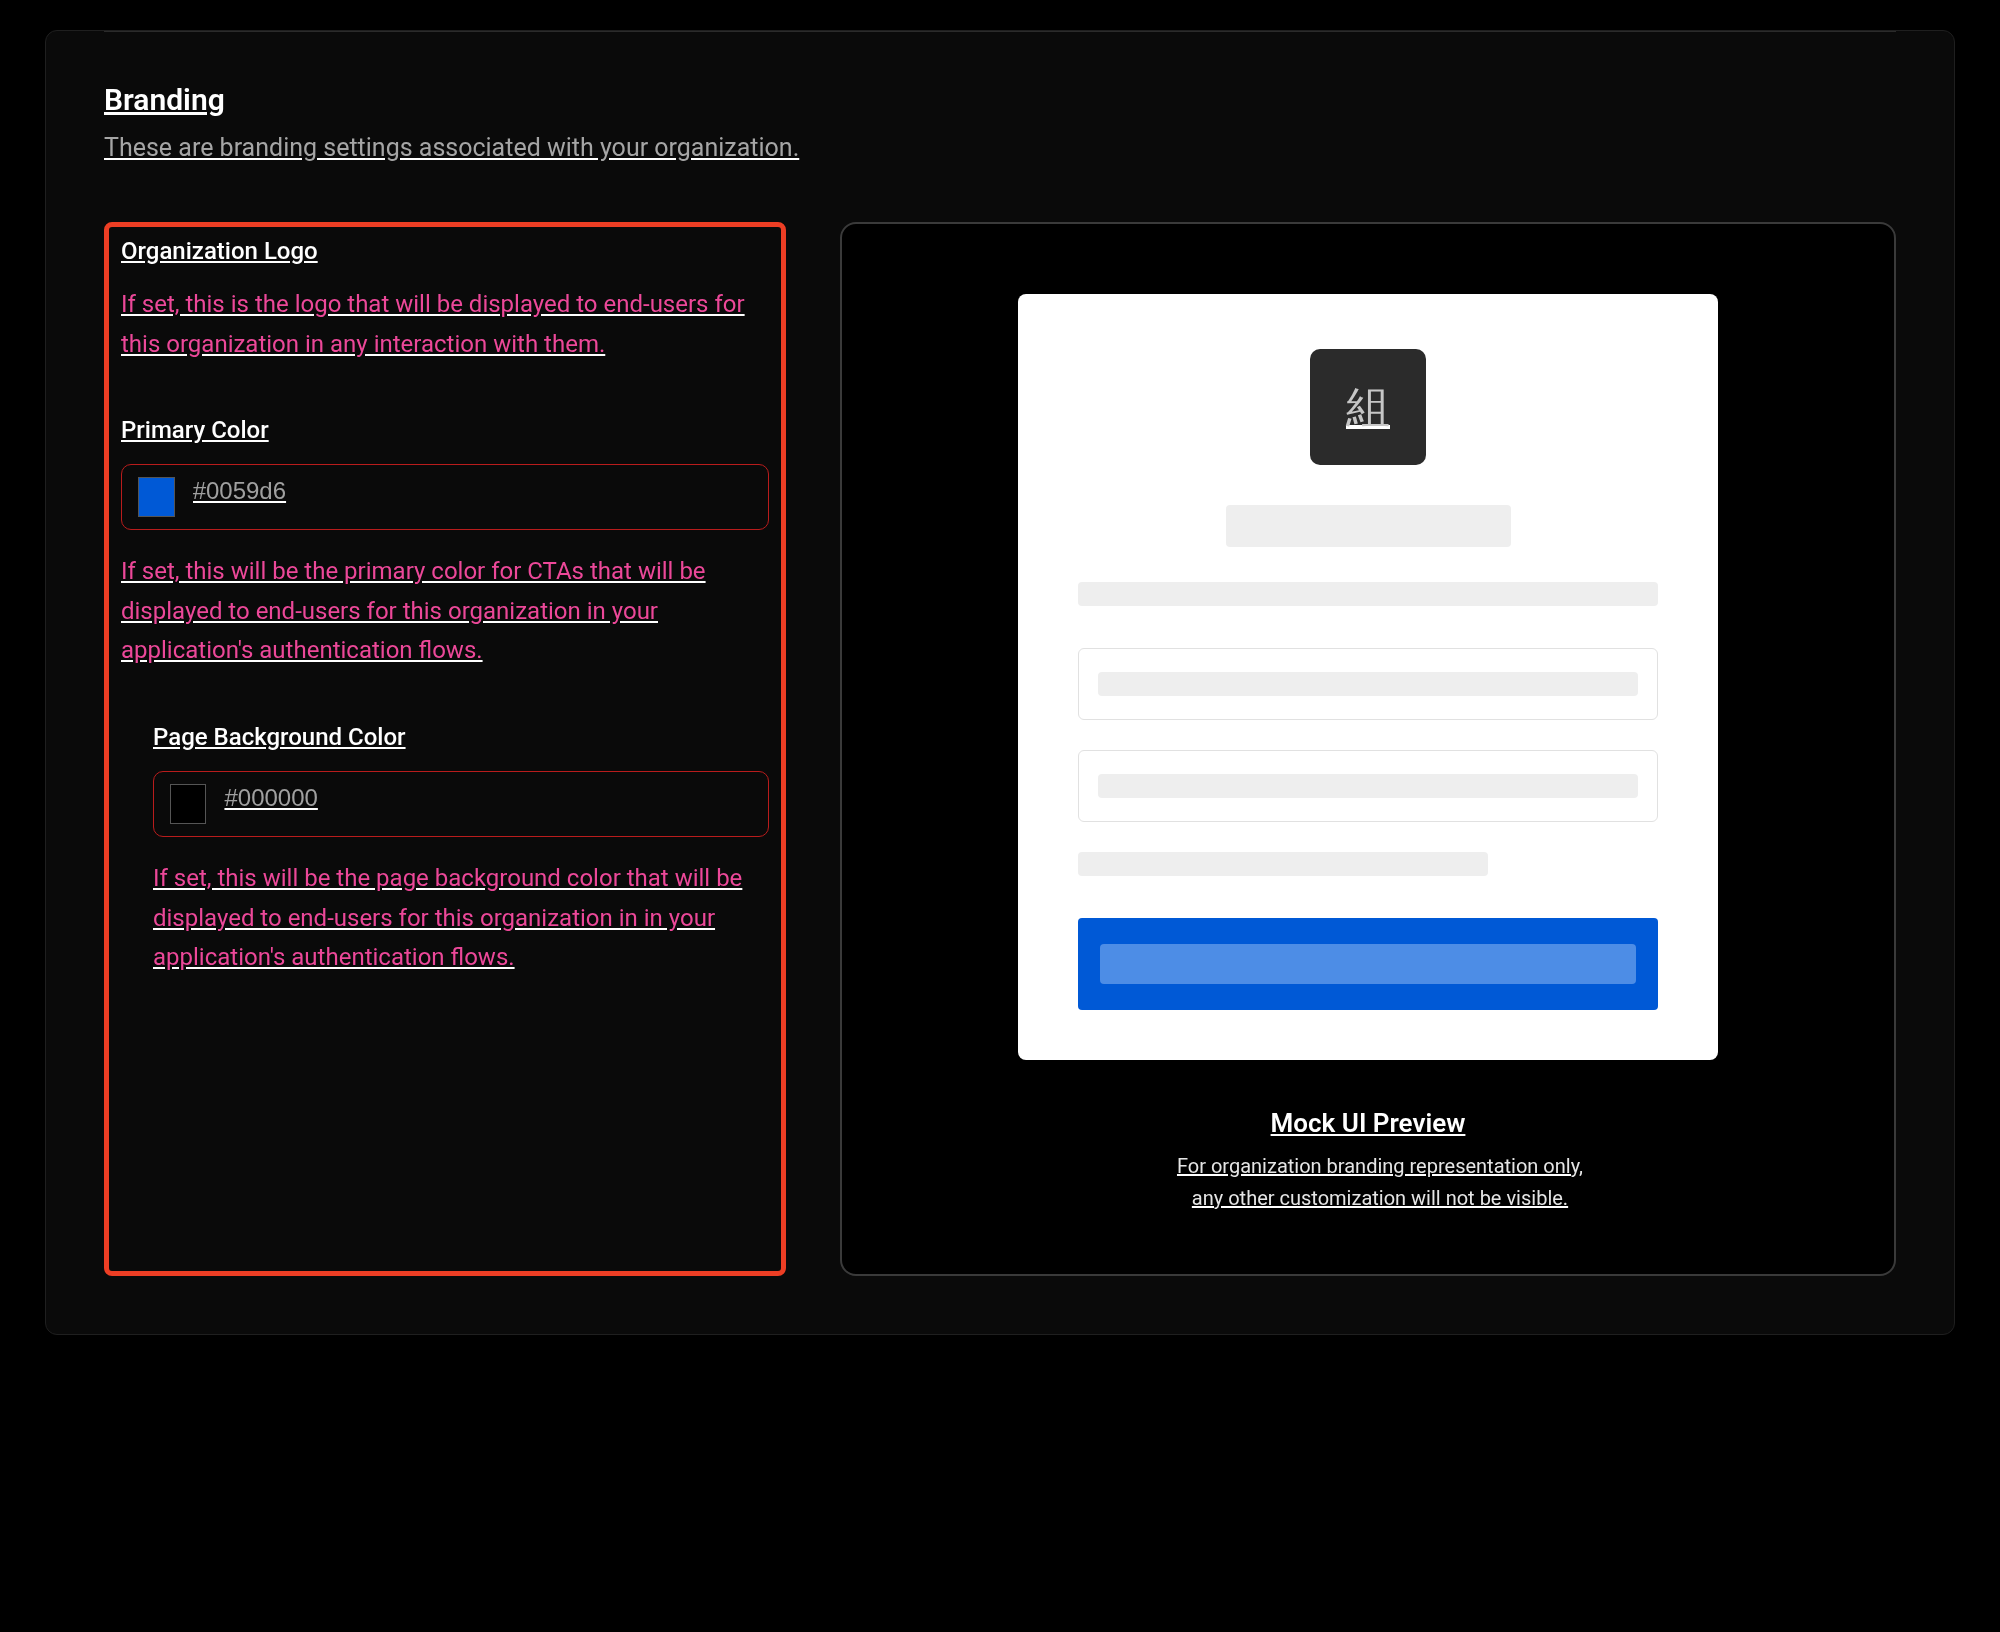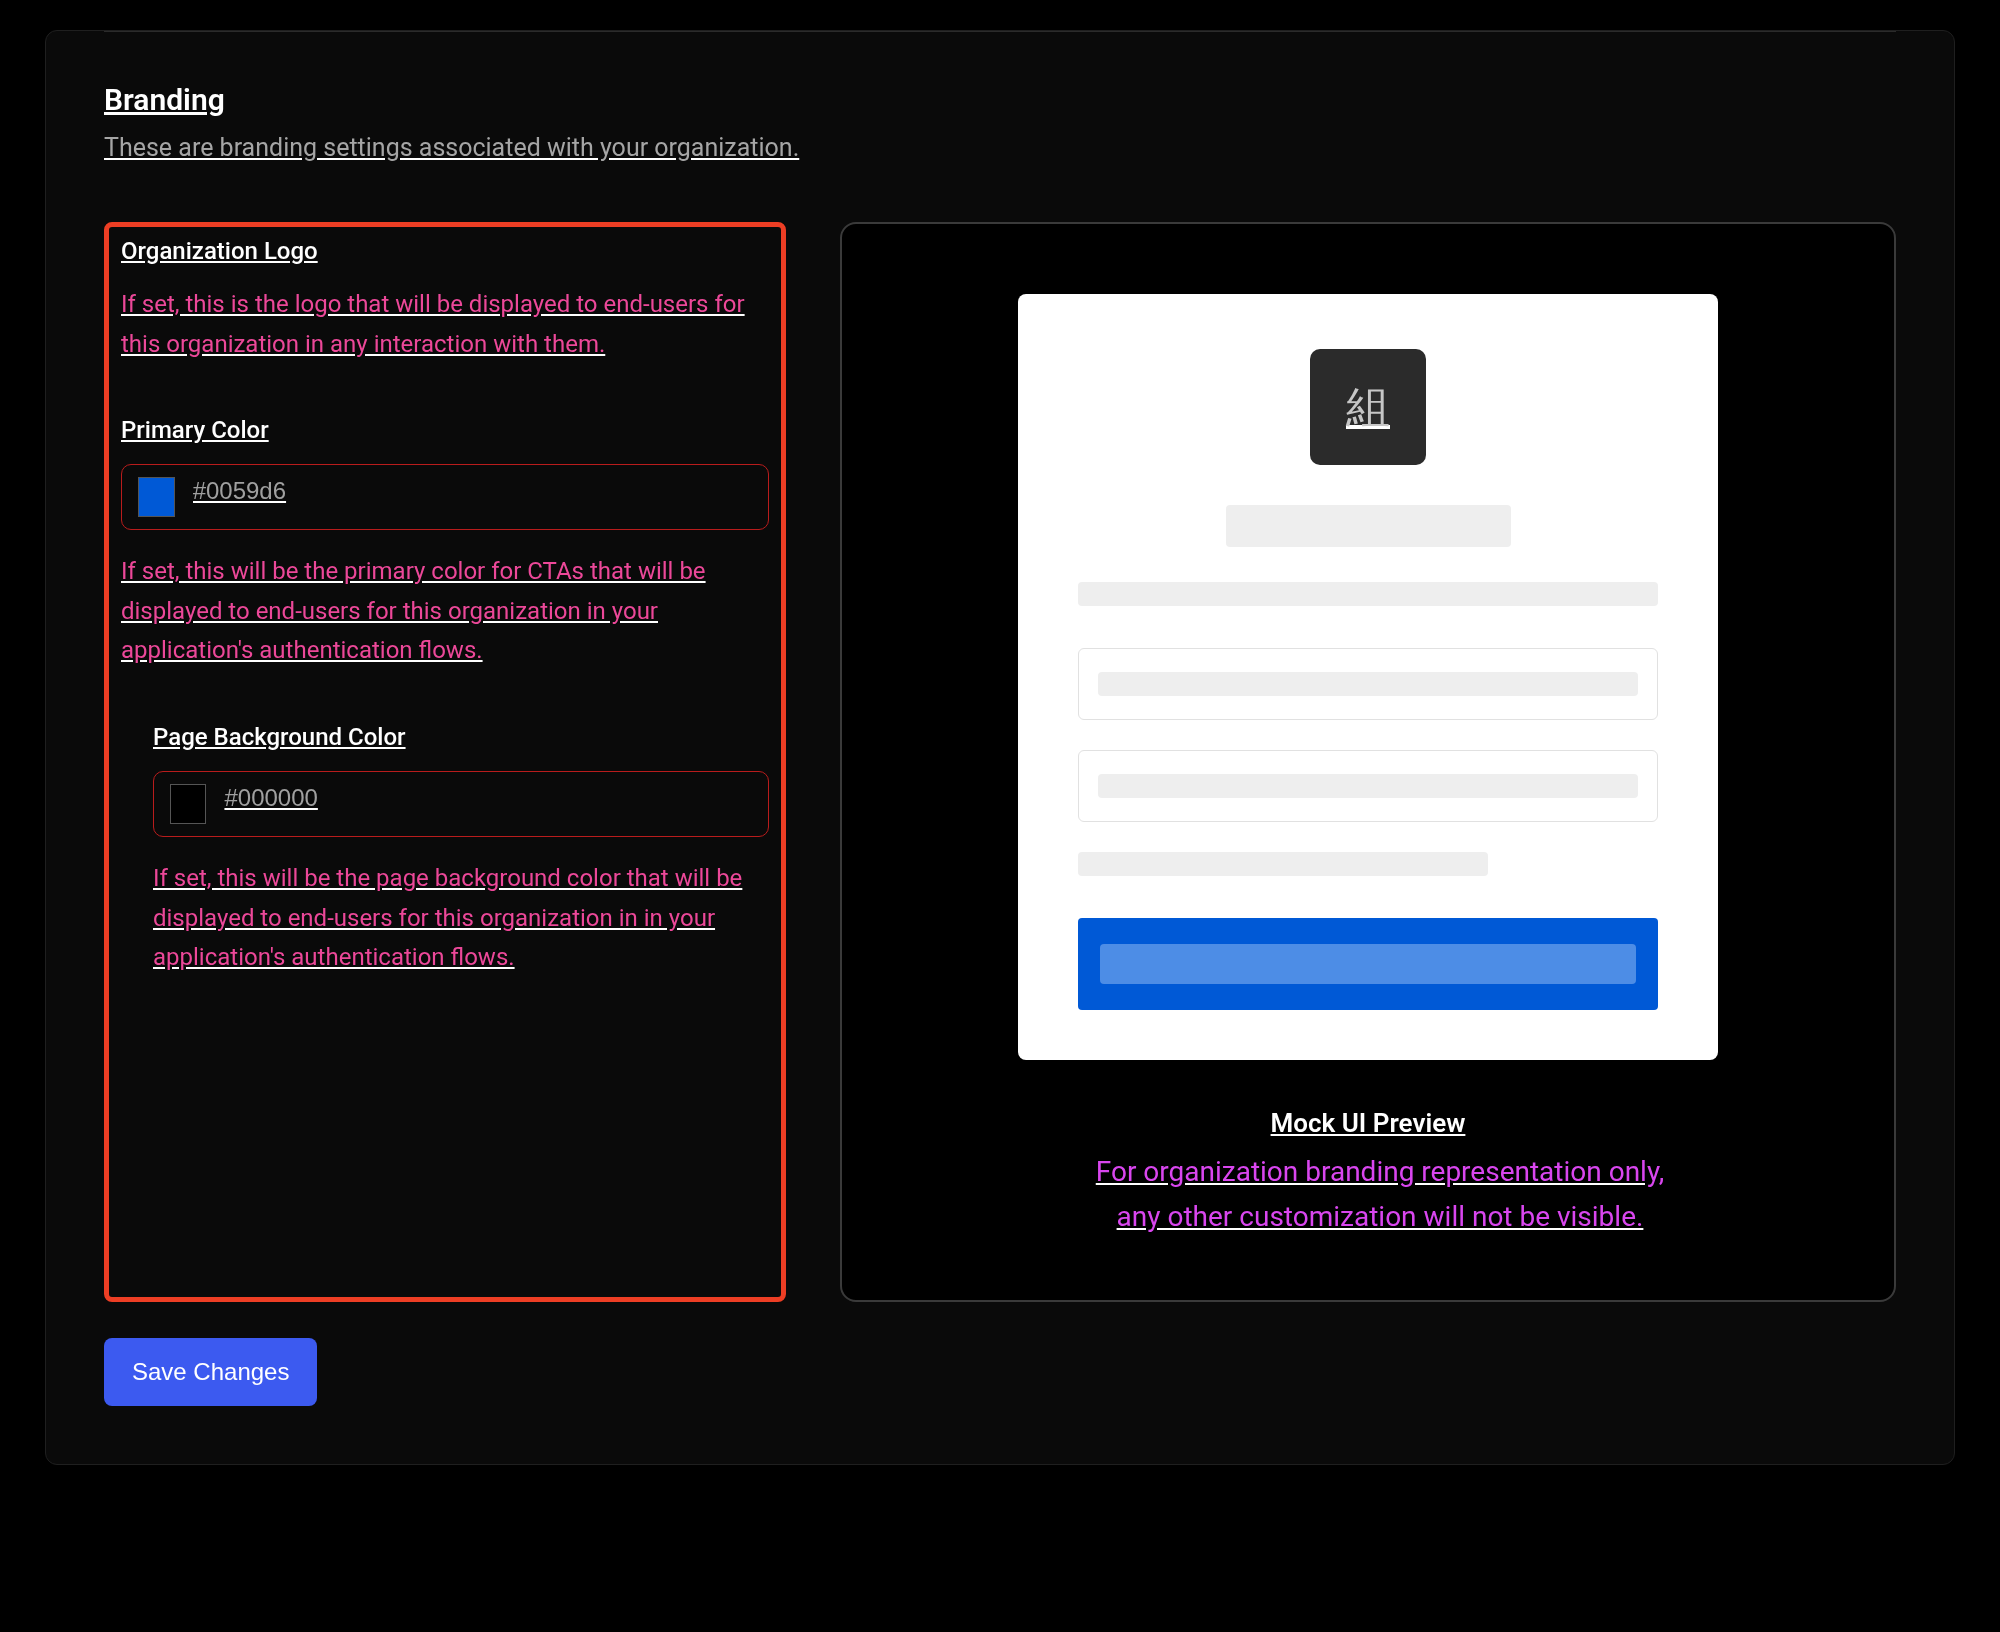--- a/index.html
+++ b/index.html
@@ -198,22 +198,22 @@
   .preview-caption {
     margin-top: 48px;
     text-align: center;
   }
   .preview-caption h3 {
     font-size: 26px;
     font-weight: 600;
     margin-bottom: 12px;
   }
   .preview-caption p {
-    font-size: 28px;
-    color: #d946ef;
+    font-size: 20px;
+    color: #e5e5e5;
     line-height: 1.6;
     margin-left: 24px;
   }
 </style>
 </head>
 <body>
 
 <div class="page">
   <div class="card">
     <div class="divider-top"></div>
@@ -269,15 +269,14 @@
           </div>
         </div>
         <div class="preview-caption">
           <h3>Mock UI Preview</h3>
           <p>For organization branding representation only,</p>
           <p>any other customization will not be visible.</p>
         </div>
       </div>
     </div>
 
-    <button class="save-btn">Save Changes</button>
   </div>
 </div>
 
 </body></html>

